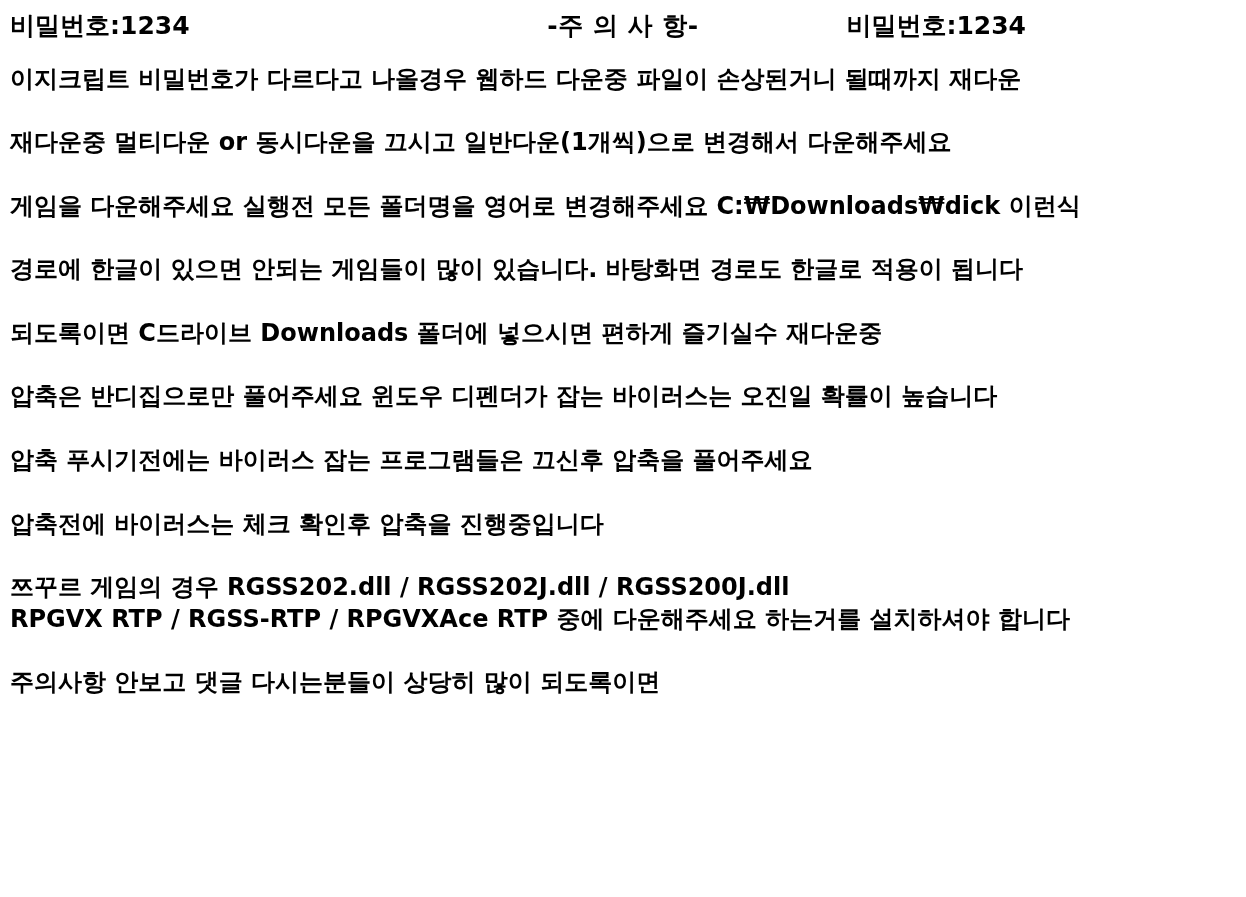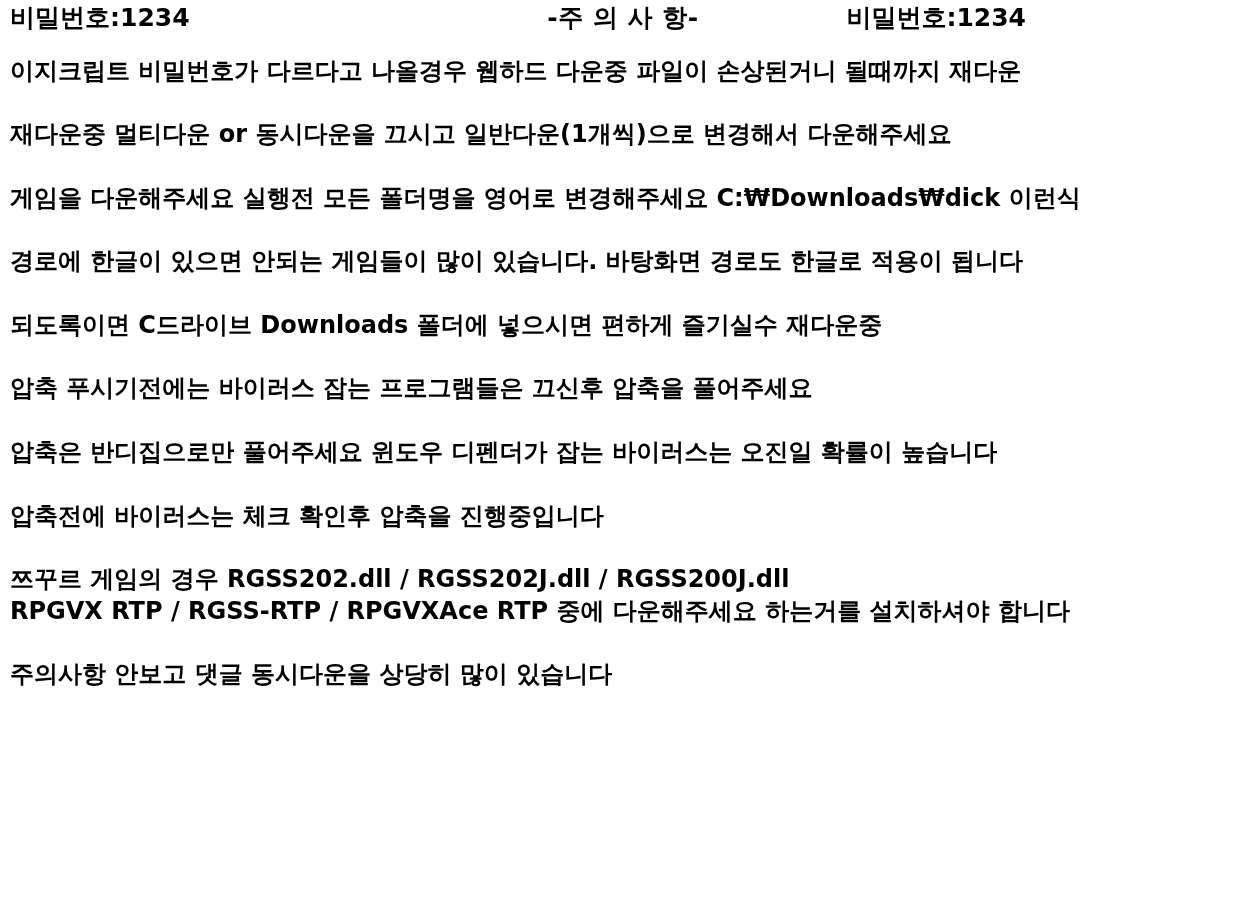--- a/index.html
+++ b/index.html
@@ -12,21 +12,21 @@
     height: 897px;
     font-family: "DejaVu Sans", "Liberation Sans", sans-serif;
     color: #000000;
     overflow: hidden;
   }
   .page {
     position: relative;
     width: 1246px;
     height: 897px;
     box-sizing: border-box;
-    padding: 4px 10px 0 10px;
+    padding: 12px 10px 0 10px;
   }
   .header-row {
     display: flex;
     align-items: baseline;
     font-size: 25px;
     font-weight: bold;
     line-height: 1.1;
     margin: 0 0 26px 0;
     white-space: nowrap;
   }
@@ -68,20 +68,20 @@
     <span class="header-left">비밀번호:1234</span>
     <span class="header-center">-주  의  사  항-</span>
     <span class="header-right">비밀번호:1234</span>
   </div>
 
   <p class="line">이지크립트 비밀번호가 다르다고 나올경우 웹하드 다운중 파일이 손상된거니 될때까지 재다운</p>
   <p class="line">재다운중 멀티다운 or 동시다운을 끄시고 일반다운(1개씩)으로 변경해서 다운해주세요</p>
   <p class="line">게임을 다운해주세요 실행전 모든 폴더명을 영어로 변경해주세요 C:₩Downloads₩dick 이런식</p>
   <p class="line">경로에 한글이 있으면 안되는 게임들이 많이 있습니다. 바탕화면 경로도 한글로 적용이 됩니다</p>
   <p class="line">되도록이면 C드라이브 Downloads 폴더에 넣으시면 편하게 즐기실수 재다운중</p>
+  <p class="line">압축은 반디집으로만 풀어주세요 윈도우 디펜더가 잡는 바이러스는 오진일 확률이 높습니다</p>
   <p class="line">압축 푸시기전에는 바이러스 잡는 프로그램들은 끄신후 압축을 풀어주세요</p>
-  <p class="line">압축은 반디집으로만 풀어주세요 윈도우 디펜더가 잡는 바이러스는 오진일 확률이 높습니다</p>
   <p class="line">압축전에 바이러스는 체크 확인후 압축을 진행중입니다</p>
   <p class="line tight">쯔꾸르 게임의 경우 RGSS202.dll / RGSS202J.dll / RGSS200J.dll</p>
   <p class="line">RPGVX RTP /  RGSS-RTP  / RPGVXAce RTP 중에 다운해주세요 하는거를 설치하셔야 합니다</p>
-  <p class="line last">주의사항 안보고 댓글 동시다운을 상당히 많이 있습니다</p>
+  <p class="line last">주의사항 안보고 댓글 다시는분들이 상당히 많이 되도록이면</p>
 
 </div>
 
 </body></html>

